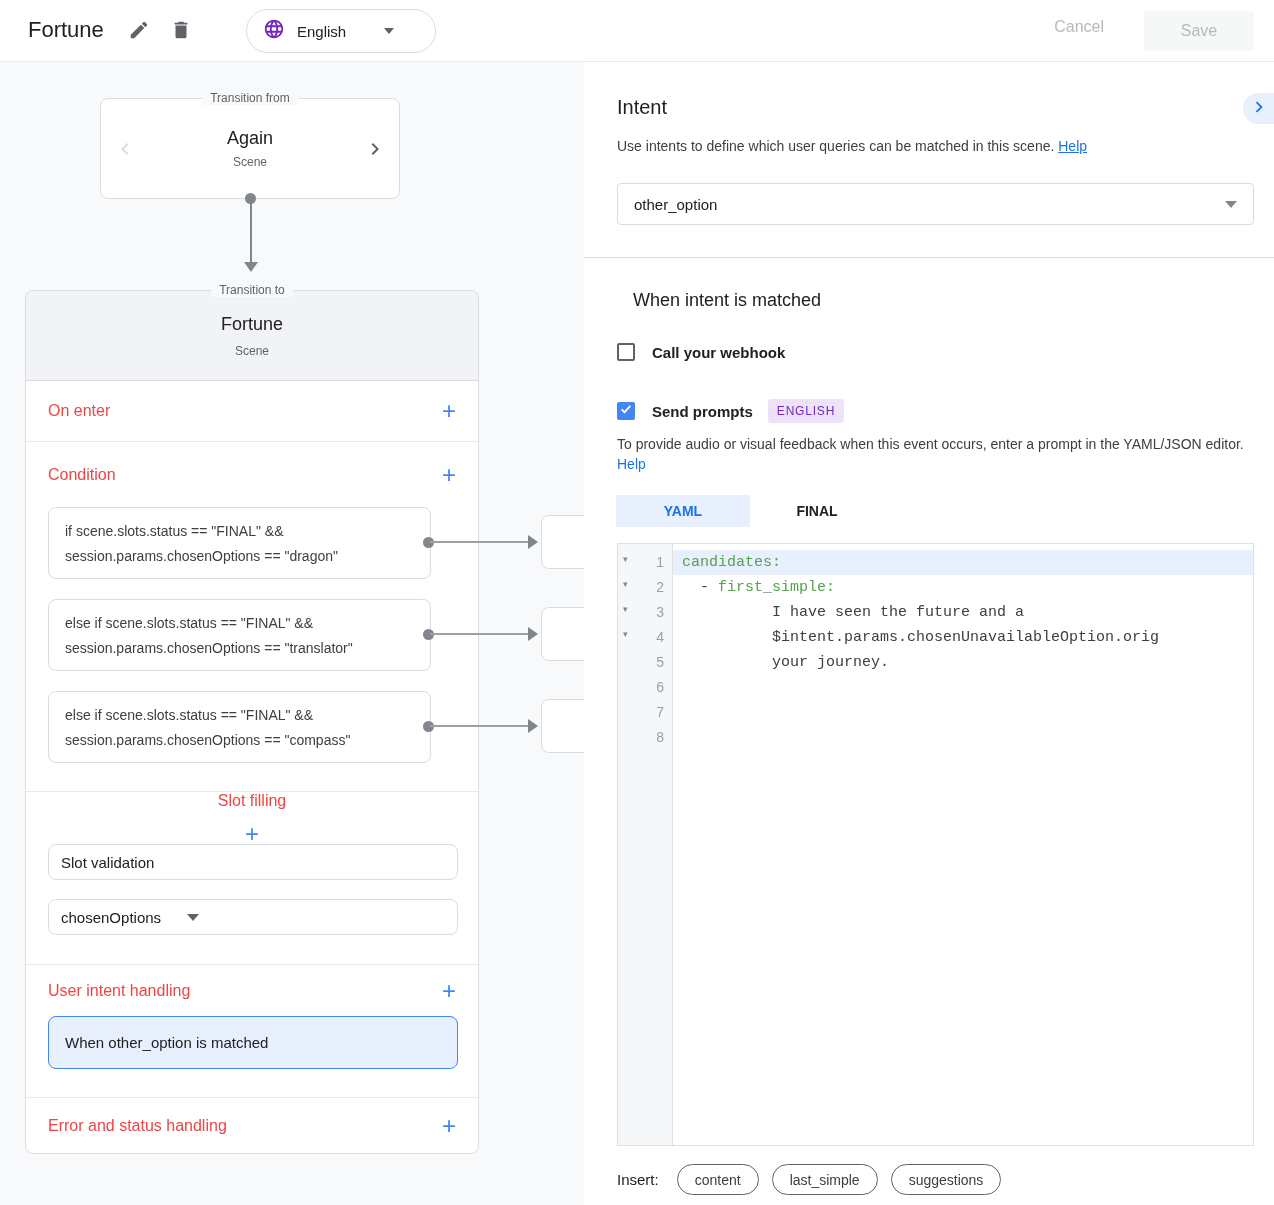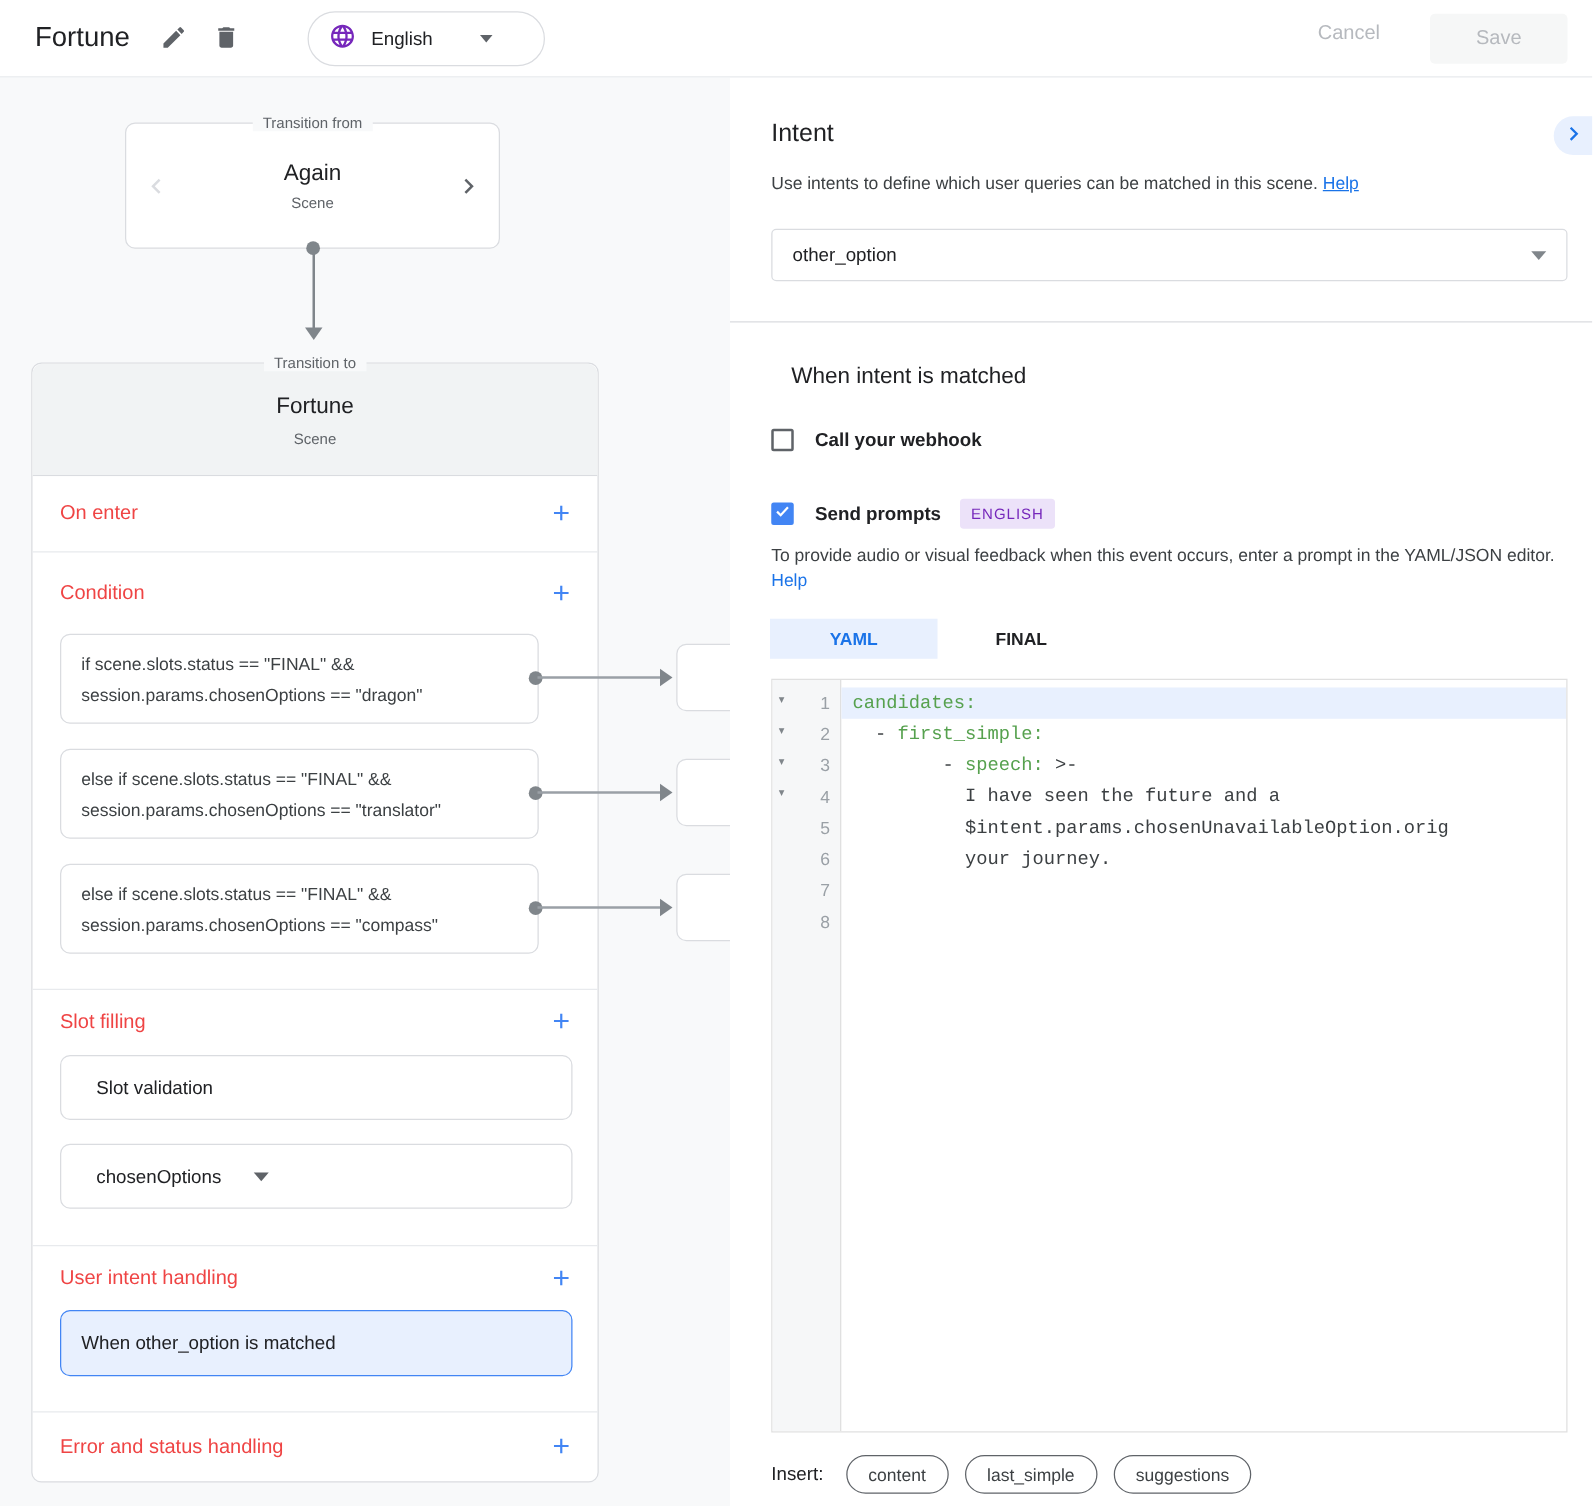--- a/index.html
+++ b/index.html
@@ -43,22 +43,22 @@
 
   .sec-row { display:flex; align-items:center; justify-content:space-between; padding:0 22px; }
   .sec-label { font-size:16px; color:#ef4444; }
   .plus-btn { font-size:24px; color:#4285f4; line-height:20px; background:none; border:none; font-family:"Liberation Sans", sans-serif; cursor:pointer; }
   .row-onenter { height:61px; border-bottom:1px solid #e8eaed; }
   .sec-condition { border-bottom:1px solid #e8eaed; padding-bottom:28px; }
   .sec-condition .sec-row { height:65px; }
   .cond-box { margin:0 22px 20px 22px; width:383px; height:72px; background:#fff; border:1px solid #dadce0; border-radius:8px; padding:11px 0 0 16px; font-size:14px; line-height:25px; color:#3c4043; }
   .cond-box:last-child { margin-bottom:0; }
   .sec-slot { border-bottom:1px solid #e8eaed; padding-bottom:29px; }
-  .sec-slot .sec-row { height:52px; }
-  .slot-box { margin:0 22px; width:410px; height:52px; background:#fff; border:1px solid #dadce0; border-radius:8px; display:flex; align-items:center; padding-left:28px; font-size:15px; color:#202124; }
+  .sec-slot .sec-row { height:52px;flex-direction:column; }
+  .slot-box { margin:0 22px; width:410px; height:36px; background:#fff; border:1px solid #dadce0; border-radius:8px; display:flex; align-items:center; padding-left:12px; font-size:15px; color:#202124; }
   .slot-box + .slot-box { margin-top:19px; }
   .slot-caret { width:0; height:0; border-left:6px solid transparent; border-right:6px solid transparent; border-top:7px solid #5f6368; margin-left:26px; }
   .sec-intent { border-bottom:1px solid #e8eaed; padding-bottom:28px; }
   .sec-intent .sec-row { height:51px; }
   .selected-box { margin:0 22px; width:410px; height:53px; background:#e8f0fe; border:1px solid #4285f4; border-radius:8px; display:flex; align-items:center; padding-left:16px; font-size:15px; color:#202124; }
   .row-error { height:55px; }
 
   .h-dot { position:absolute; width:11px; height:11px; border-radius:50%; background:#80868b; left:423px; }
   .h-line { position:absolute; left:430px; width:100px; height:2px; background:#9aa0a6; }
   .h-arrow { position:absolute; left:528px; width:0; height:0; border-top:7px solid transparent; border-bottom:7px solid transparent; border-left:10px solid #80868b; }
@@ -305,21 +305,20 @@
           <div class="gutter-row">
             <span class="lnum">7</span>
           </div>
           <div class="gutter-row">
             <span class="lnum">8</span>
           </div>
         </div>
       <div class="code-col">
           <div class="code-row hl"><span class="tok-key">candidates:</span></div>
           <div class="code-row"><span class="tok-plain">  - </span><span class="tok-key">first_simple:</span></div>
-          <div class="code-row"><span class="tok-plain">        - </span><span class="tok-key">speech:</span><span class="tok-plain"> &gt;-</span></div>
           <div class="code-row"><span class="tok-plain">          I have seen the future and a</span></div>
           <div class="code-row"><span class="tok-plain">          $intent.params.chosenUnavailableOption.orig</span></div>
           <div class="code-row"><span class="tok-plain">          your journey.</span></div>
           <div class="code-row"></div>
         </div>
     </div>
 
     <div class="insert-row">
       <span class="insert-label">Insert:</span>
       <span style="display:flex;align-items:center;">

